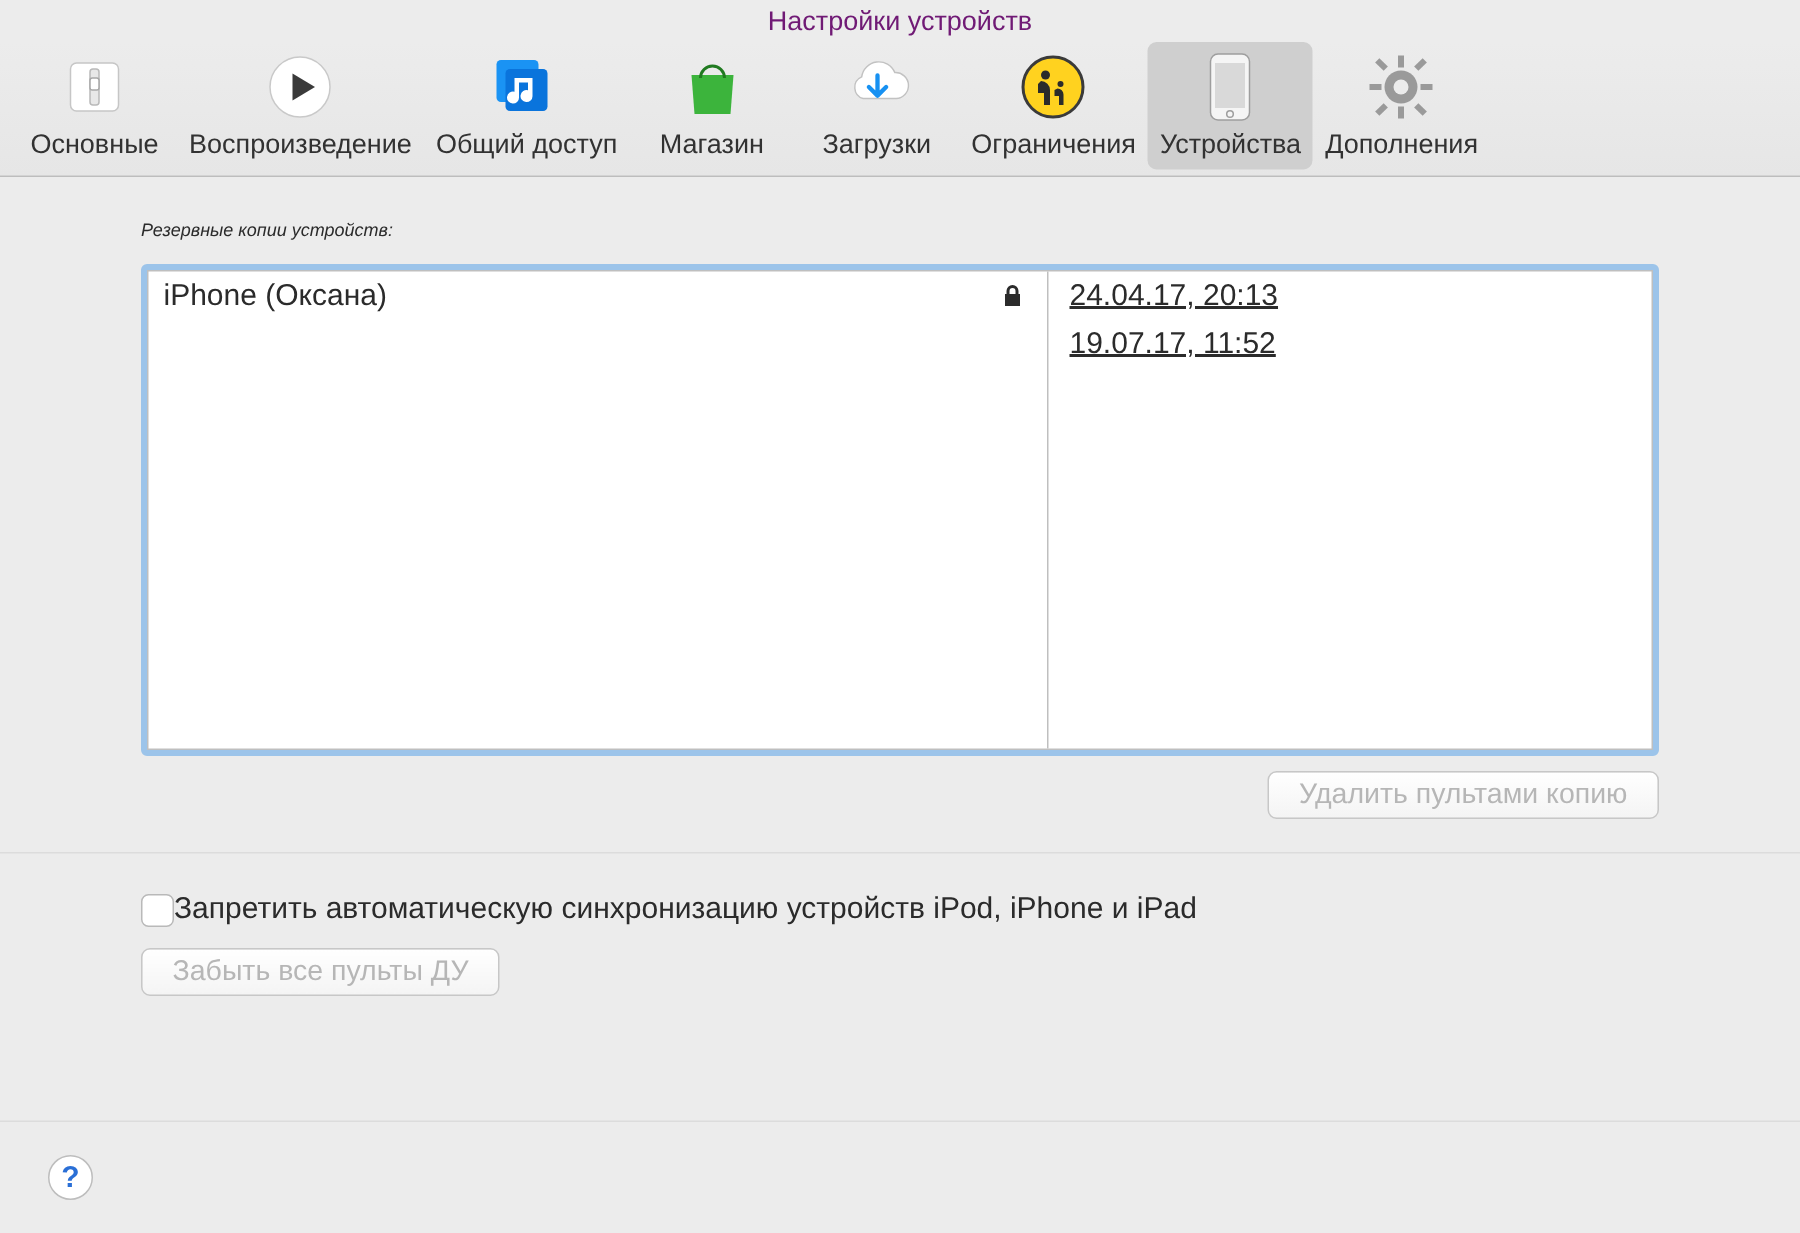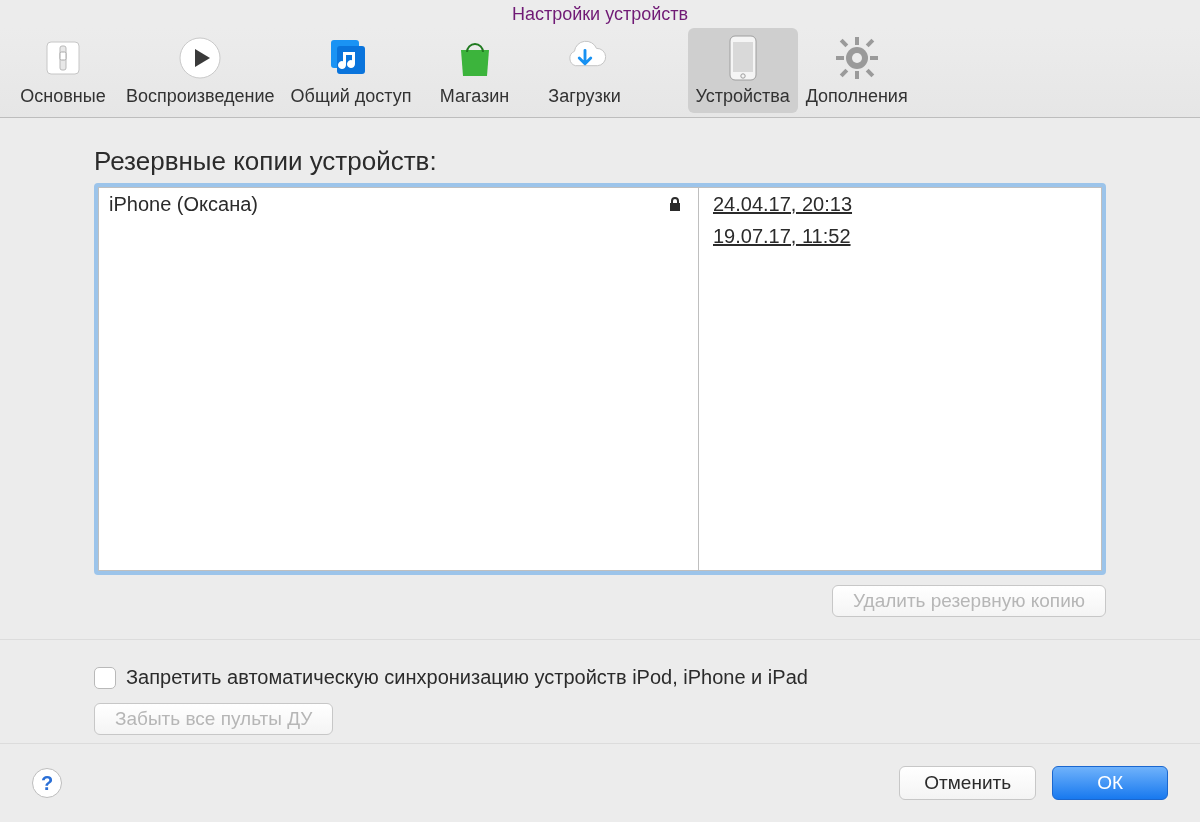--- a/index.html
+++ b/index.html
@@ -33,42 +33,42 @@
     gap: 4px;
     padding: 6px 8px 6px 8px;
     border-radius: 6px;
     font-size: 18px;
     color: #323232;
     cursor: default;
     min-width: 110px;
   }
   .toolbar-item.active {
     background: #cfcfcf;
-    margin-left: 48px;
   }
   .tb-icon {
     width: 48px; height: 48px;
     display:flex; align-items:center; justify-content:center;
   }
   .content {
     padding: 28px 94px 0 94px;
   }
   .section-label {
-    font-size: 26px;
-    margin-bottom: 6px;
+    font-size: 12px;
+    margin-bottom: 16px;
+    font-style: italic;
   }
   .list-focus {
     border: 4px solid #9cc4ea;
     border-radius: 4px;
     padding: 0;
   }
   .list-box {
     background: #fff;
     border: 1px solid #bfbfbf;
-    height: 384px;
+    height: 320px;
     display: flex;
     flex-direction: row;
   }
   .col-left { flex: 0 0 600px; border-right: 1px solid #bfbfbf; }
   .col-right { flex: 1; text-decoration: underline; }
   .row {
     display: flex;
     align-items: center;
     height: 32px;
     padding: 0 10px;
@@ -84,21 +84,21 @@
   .mac-btn {
     background: linear-gradient(#ffffff,#f4f4f4);
     border: 1px solid #c7c7c7;
     border-radius: 6px;
     font-size: 19px;
     padding: 4px 20px;
     color: #2b2b2b;
   }
   .mac-btn.disabled { color: #b6b6b6; }
   .checkbox-row {
-    display:flex; align-items:center; gap:10px; font-size:20px;
+    display:flex; align-items:center; gap:0; font-size:20px;
     margin-top: 26px;
   }
   .divider { border-top: 1px solid #dcdcdc; margin: 22px -94px 0 -94px; }
   .checkbox {
     width: 22px; height: 22px;
     border: 1px solid #b9b9b9;
     border-radius: 5px;
     background: #fff;
   }
   .remote-row {
@@ -176,20 +176,32 @@
     <span>Магазин</span>
   </div>
   <div class="toolbar-item">
     <span class="tb-icon">
       <svg width="50" height="40" viewBox="0 0 50 40">
         <path d="M38 28a9 9 0 0 0-1-18 12 12 0 0 0-23 3 8 8 0 0 0 1 15z" fill="#fff" stroke="#c2c2c2"></path>
         <path d="M25 12 v14 M25 26 l-6 -6 M25 26 l6 -6" stroke="#1791f2" stroke-width="3" fill="none" stroke-linecap="round" stroke-linejoin="round"></path>
       </svg>
     </span>
     <span>Загрузки</span>
+  </div>
+  <div class="toolbar-item">
+    <span class="tb-icon">
+      <svg width="44" height="44" viewBox="0 0 44 44">
+        <circle cx="22" cy="22" r="20" fill="#ffd21f" stroke="#3a3a3a" stroke-width="2"></circle>
+        <circle cx="17" cy="14" r="3" fill="#2b2b2b"></circle>
+        <path d="M14 18 a6 6 0 0 1 6 6 v10 h-4 v-8 h-4 v-6 z" fill="#2b2b2b"></path>
+        <circle cx="27" cy="20" r="2" fill="#2b2b2b"></circle>
+        <path d="M25 23 a4 4 0 0 1 4 4 v7 h-3 v-6 h-3 v-4 z" fill="#2b2b2b"></path>
+      </svg>
+    </span>
+    <span>Ограничения</span>
   </div>
   <div class="toolbar-item active">
     <span class="tb-icon">
       <svg width="32" height="48" viewBox="0 0 32 48">
         <rect x="3" y="2" width="26" height="44" rx="5" fill="#f5f5f5" stroke="#9e9e9e"></rect>
         <rect x="6" y="8" width="20" height="30" fill="#d9d9d9"></rect>
         <circle cx="16" cy="42" r="2.2" fill="none" stroke="#9e9e9e"></circle>
       </svg>
     </span>
     <span>Устройства</span>
@@ -233,34 +245,30 @@
         </div>
       </div>
       <div class="col-right">
         <div class="row-date">24.04.17, 20:13</div>
         <div class="row-date">19.07.17, 11:52</div>
       </div>
     </div>
   </div>
 
   <div class="btn-row-right">
-    <button class="mac-btn disabled">Удалить резервную копию</button>
+    <button class="mac-btn disabled">Удалить пультами копию</button>
   </div>
 
   <div class="divider"></div>
 
   <div class="checkbox-row">
     <div class="checkbox"></div>
     <span>Запретить автоматическую синхронизацию устройств iPod, iPhone и iPad</span>
   </div>
 
   <div class="remote-row">
     <button class="mac-btn disabled">Забыть все пульты ДУ</button>
   </div>
 </div>
 
 <div class="footer">
   <div class="help-btn">?</div>
-  <div class="footer-btns">
-    <button class="mac-btn cancel">Отменить</button>
-    <button class="mac-btn primary">ОК</button>
-  </div>
 </div>
 
 </body></html>

